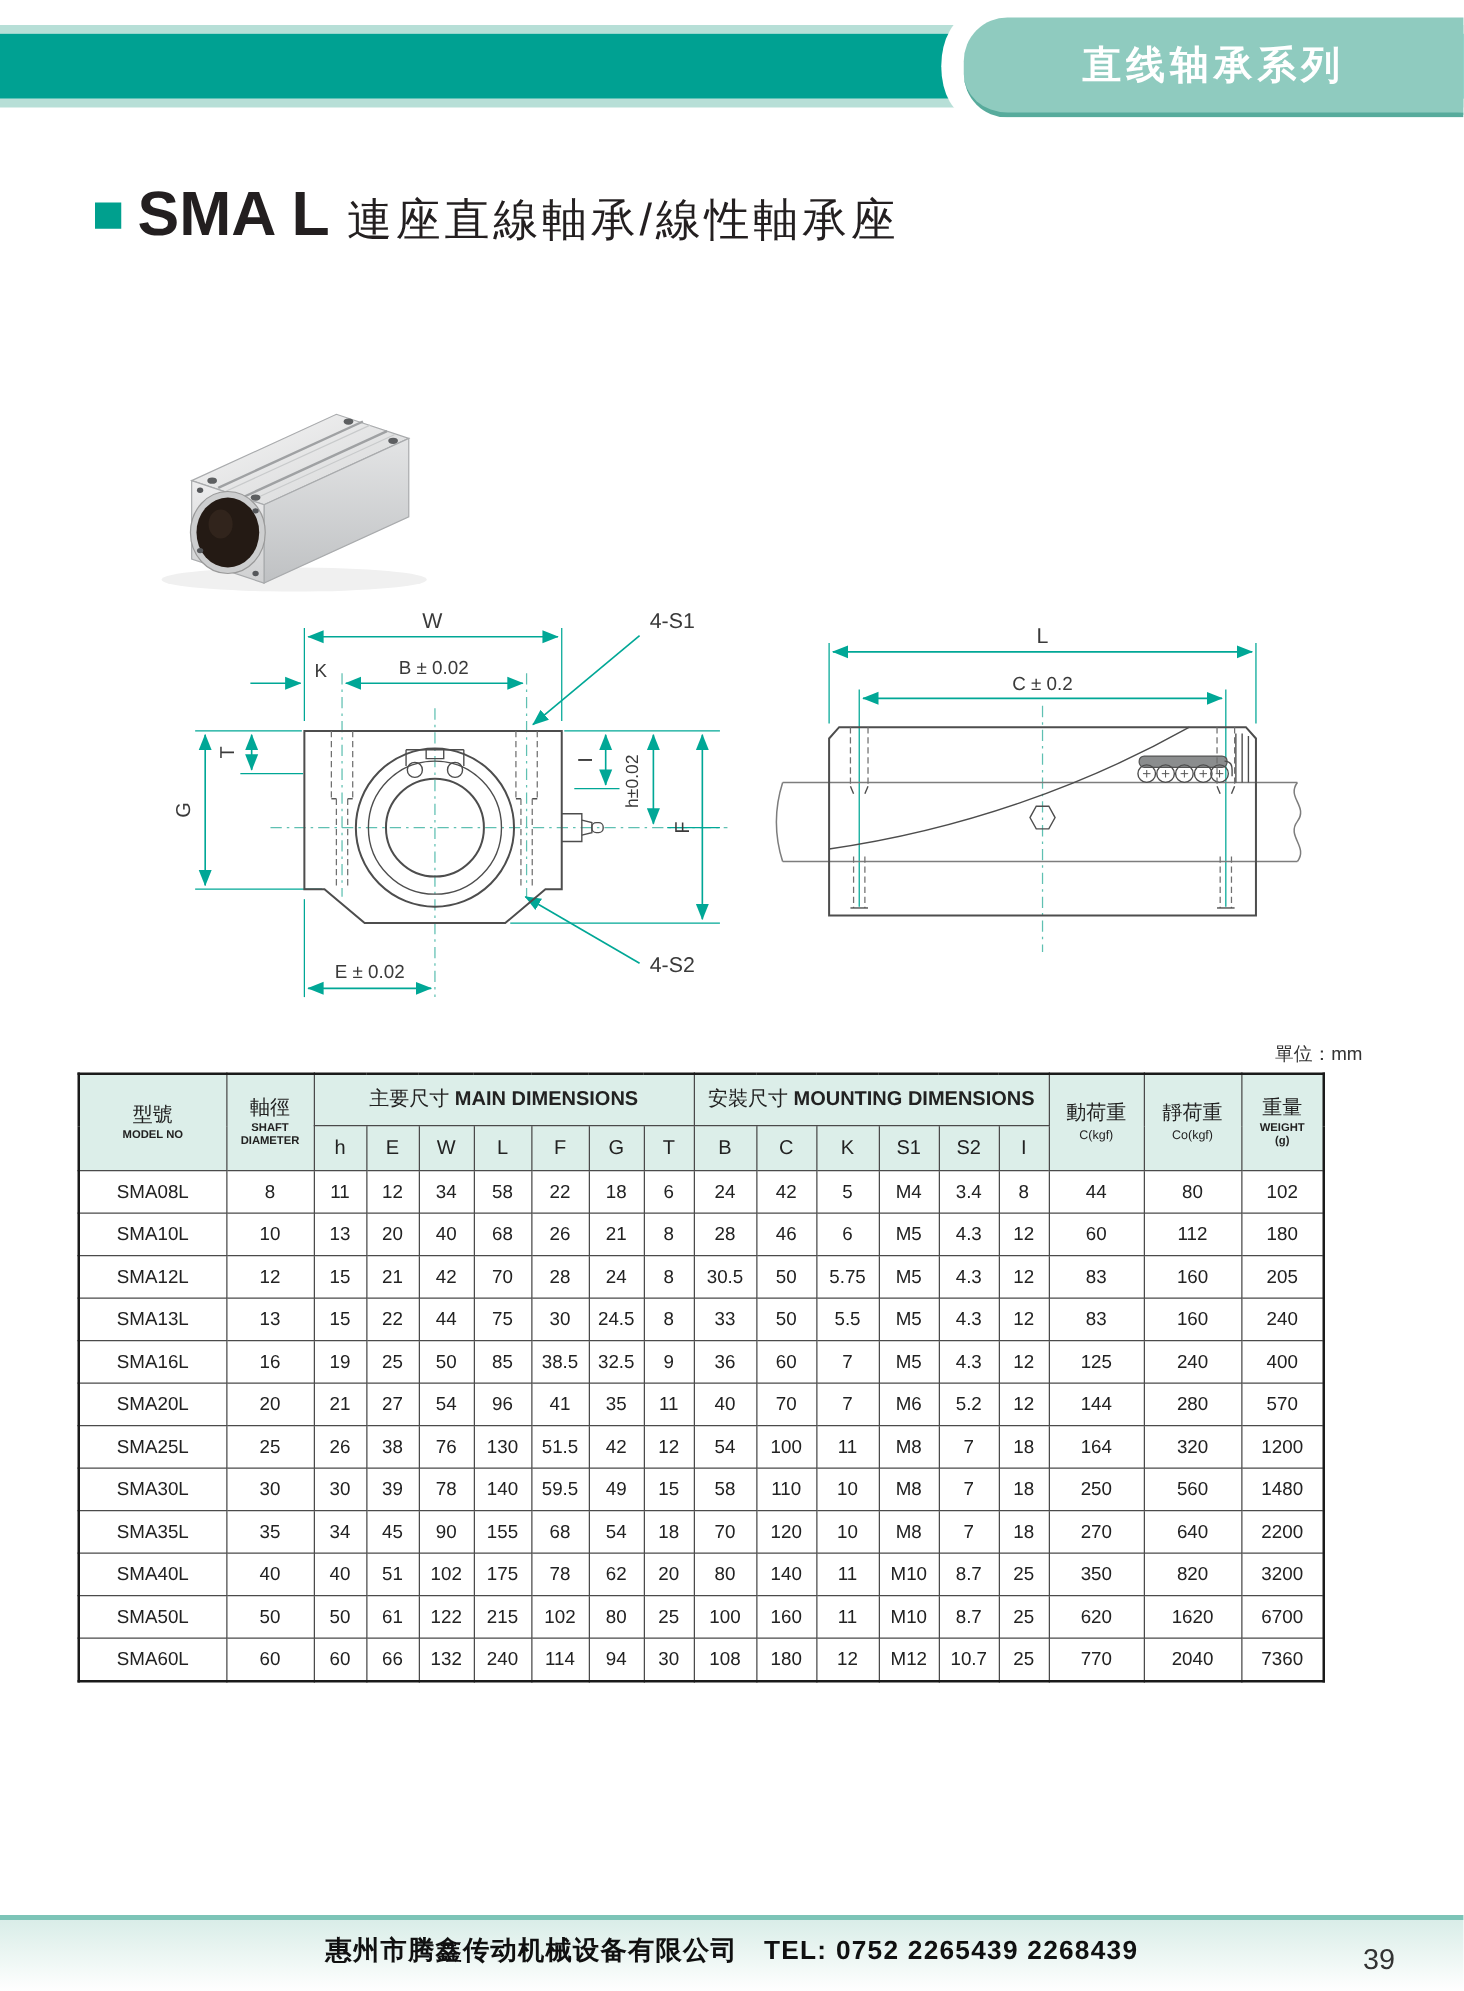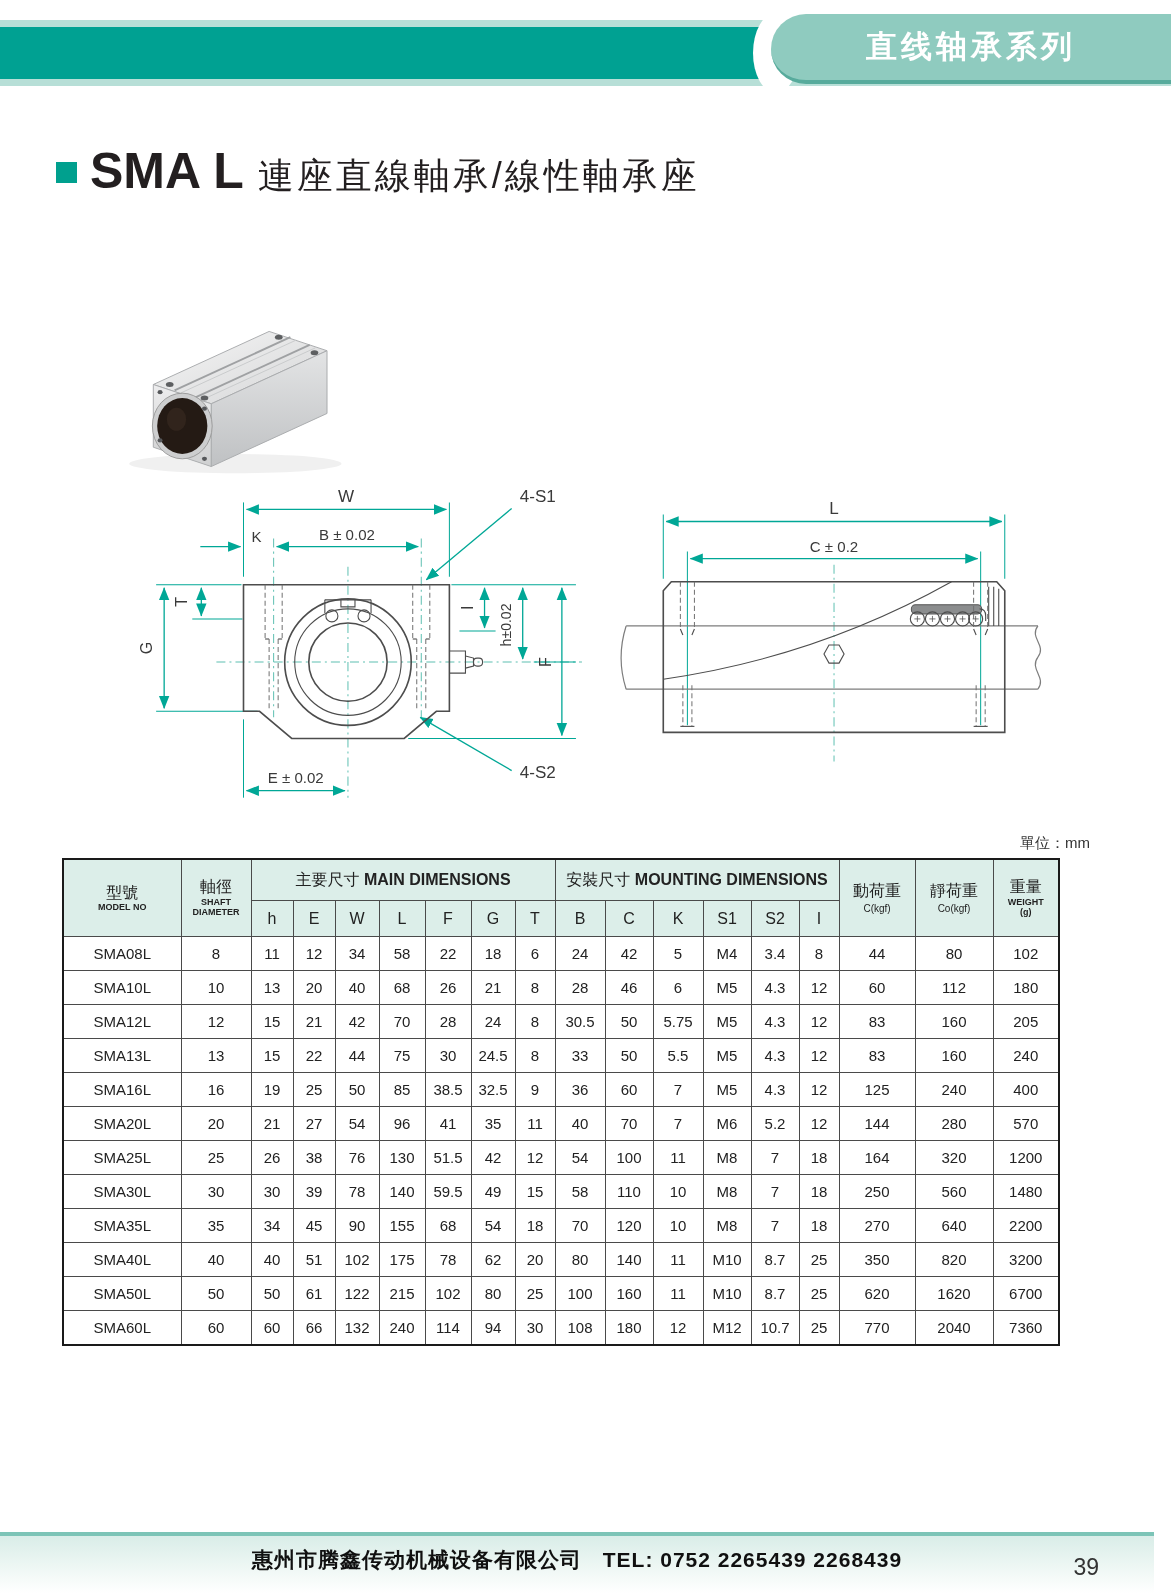--- a/index.html
+++ b/index.html
@@ -5,25 +5,25 @@
   html,body { margin:0; padding:0; background:#ffffff; }
   body { font-family: "Liberation Sans", "DejaVu Sans", sans-serif; }
   .page { position:relative; width:1171px; height:1593px; margin:0 auto; background:#ffffff; overflow:hidden; }
 
   
   .top-banner { position:absolute; top:20px; left:0; right:0; height:66px; }
   .banner-pale-top { position:absolute; top:0; left:0; right:0; height:7px; background:#b7dfd7; }
   .banner-dark { position:absolute; top:7px; left:0; right:0; height:52px; background:#00a192; }
   .banner-pale-bottom { position:absolute; top:59px; left:0; right:0; height:7px; background:#b7dfd7; }
   .series-tab-crescent { position:absolute; top:-7px; right:372px; width:46px; height:80px; background:#ffffff; border-radius:50%; }
-  .series-tab { position:absolute; top:-6px; right:0; width:400px; height:70px; background:#8fcbbf; border-radius:35px 0 0 35px; border-bottom:4px solid #57ab9c; box-sizing:border-box; display:flex; align-items:center; justify-content:center; }
+  .series-tab { position:absolute; top:-6px; right:0; width:400px; height:80px; background:#8fcbbf; border-radius:35px 0 0 35px; border-bottom:4px solid #57ab9c; box-sizing:border-box; display:flex; align-items:center; justify-content:center; }
   .series-tab-label { color:#ffffff; font-size:31px; font-weight:bold; letter-spacing:4px; }
 
   
-  .title-row { position:absolute; top:146px; left:56px; display:flex; align-items:flex-end; }
+  .title-row { position:absolute; top:146px; left:76px; display:flex; align-items:flex-end; }
   .title-bullet { width:21px; height:21px; background:#00a08e; margin-right:13px; margin-bottom:13px; }
   .title-model { font-size:50px; font-weight:800; color:#231f20; letter-spacing:0px; line-height:1; }
   .title-desc { font-size:36px; font-weight:normal; color:#231f20; letter-spacing:3px; margin-left:14px; line-height:1.15; }
 
   
   .product-figure { position:absolute; top:288px; left:100px; width:290px; height:180px; }
   .front-view { position:absolute; top:478px; left:128px; width:462px; height:322px; }
   .side-view { position:absolute; top:478px; left:598px; width:462px; height:322px; }
   svg text { font-family:"Liberation Sans","DejaVu Sans",sans-serif; fill:#3a3a3a; }
   .dim { stroke:#00a796; stroke-width:1.3; fill:none; }
@@ -45,21 +45,21 @@
   table.spec thead tr.h1 th { height:40px; }
   table.spec thead tr.h2 th { height:35px; font-size:16px; }
   table.spec .zh { font-size:16px; line-height:1.15; }
   .hdr-sub { font-size:9px; font-weight:bold; line-height:1.15; letter-spacing:0px; }
   .hdr-load { font-size:10px; margin-top:3px; }
   .hdr-inline-en { font-size:16px; font-weight:bold; }
   table.spec tbody td { height:33px; font-size:15px; color:#222; background:#ffffff; }
   table.spec tbody td.model-col { font-size:15px; }
 
   
-  .footer-band { position:absolute; left:0; right:17px; bottom:0; height:57px; border-top:4px solid #7cc4b7; background:linear-gradient(180deg,#d9ede8 0%,#eef7f4 55%,#ffffff 100%); }
+  .footer-band { position:absolute; left:0; right:0; bottom:0; height:57px; border-top:4px solid #7cc4b7; background:linear-gradient(180deg,#d9ede8 0%,#eef7f4 55%,#ffffff 100%); }
   .footer-text { position:absolute; left:0; right:0; top:10px; text-align:center; font-size:21px; font-weight:bold; color:#101010; letter-spacing:1px; }
   .page-number { position:absolute; right:55px; bottom:12px; font-size:23px; color:#333; }
 </style>
 </head>
 <body>
 
 <div class="page">
 
   <div class="top-banner">
     <div class="banner-pale-top"></div>

